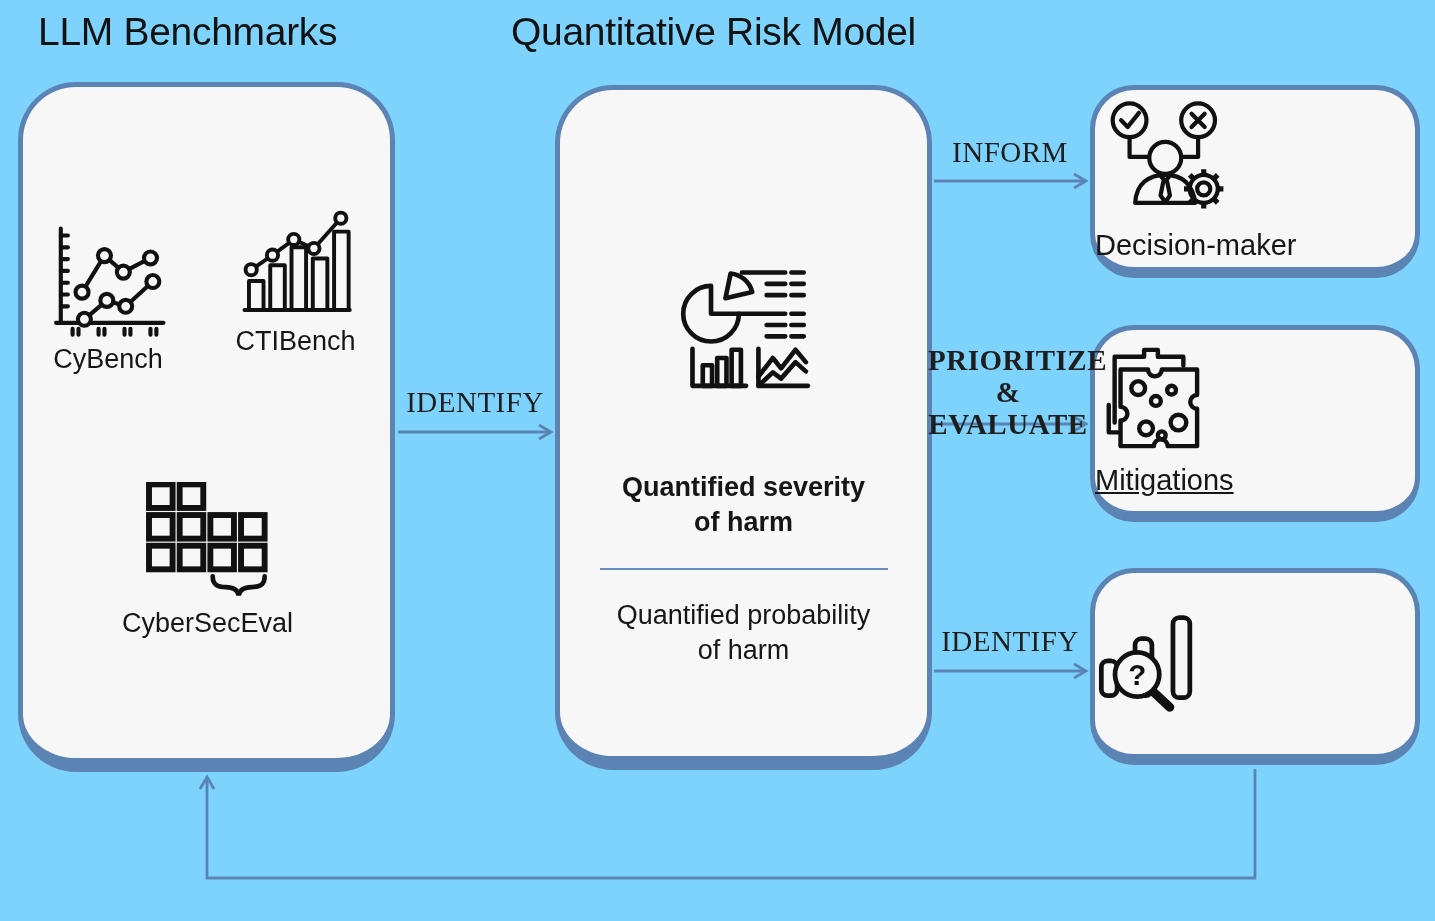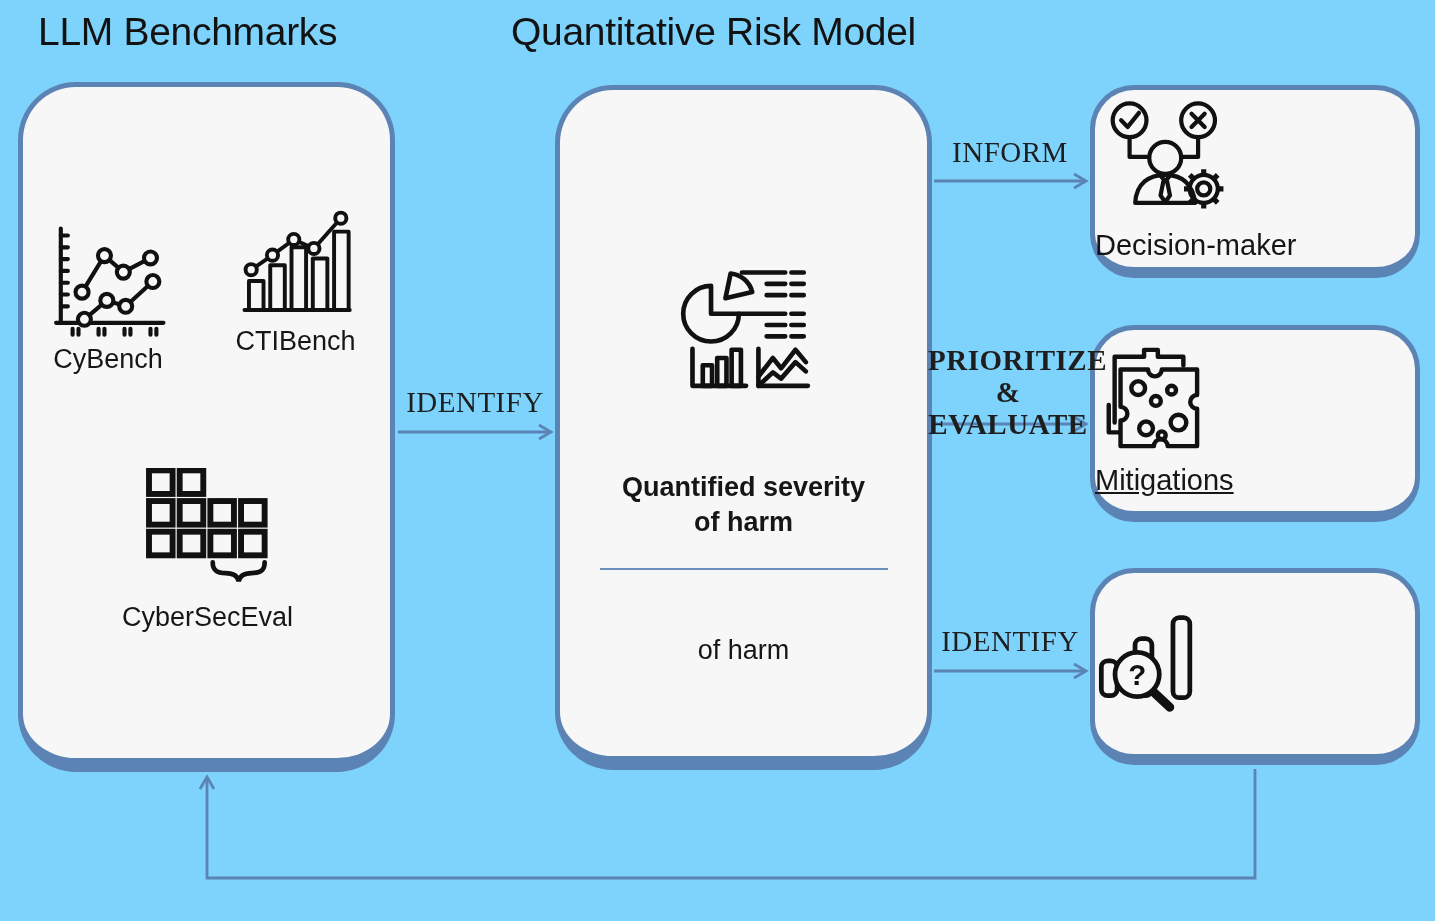--- a/index.html
+++ b/index.html
@@ -81,21 +81,21 @@
             <circle cx="29" cy="43" r="5"></circle>
             <circle cx="48" cy="29" r="5"></circle>
             <circle cx="66" cy="37" r="5"></circle>
             <circle cx="90" cy="10" r="5"></circle>
         </g>
       </svg>
     </span>
     <span class="node-label">CTIBench</span>
   </div>
 
-  <div class="bench-item" style="left:100px;top:468px;width:215px;gap:16px;">
+  <div class="bench-item" style="left:100px;top:482px;width:215px;gap:8px;">
     <span class="icon">
       <svg width="124" height="118" viewBox="0 0 104 100" fill="none" stroke="#111" stroke-width="5" stroke-linejoin="miter">
         <rect x="2" y="2" width="20" height="20"></rect>
           <rect x="28" y="2" width="20" height="20"></rect>
         <rect x="2" y="28" width="20" height="20"></rect>
           <rect x="28" y="28" width="20" height="20"></rect>
           <rect x="54" y="28" width="20" height="20"></rect>
           <rect x="80" y="28" width="20" height="20"></rect>
         <rect x="2" y="54" width="20" height="20"></rect>
           <rect x="28" y="54" width="20" height="20"></rect>
@@ -122,21 +122,21 @@
       <path d="M80 90 V126 H128"></path>
       <path d="M80 117 L94 99 L102 109 L116 91 L126 103"></path>
       <path d="M80 126 L94 113 L102 119 L116 103 L126 112"></path>
     </svg>
   </div>
 
   <div class="mid-text" style="top:470px;font-weight:bold;"><span>Quantified severity</span><br><span>of harm</span></div>
 
   <div class="divider" style="left:600px;top:568px;width:288px;"></div>
 
-  <div class="mid-text" style="top:598px;"><br><span>of harm</span></div>
+  <div class="mid-text" style="top:598px;"><span>Quantified probability</span><br><span>of harm</span></div>
 
   <div class="out-box" style="left:1090px;top:85px;width:330px;height:193px;">
     <span class="icon">
       <svg width="148" height="122" viewBox="0 0 150 130" fill="none" stroke="#111" stroke-width="4.5" stroke-linecap="round" stroke-linejoin="round">
         <circle cx="33" cy="27" r="18"></circle>
         <path d="M24 27 L31 34 L43 19"></path>
         <circle cx="106" cy="27" r="18"></circle>
         <path d="M99 20 L113 34 M113 20 L99 34"></path>
         <path d="M33 47 V66 H54 M106 47 V66 H90"></path>
         <path fill="#f7f7f7" d="M39 115 C40 94 54 85 71 85 C88 85 100 94 103 115 Z"></path>

